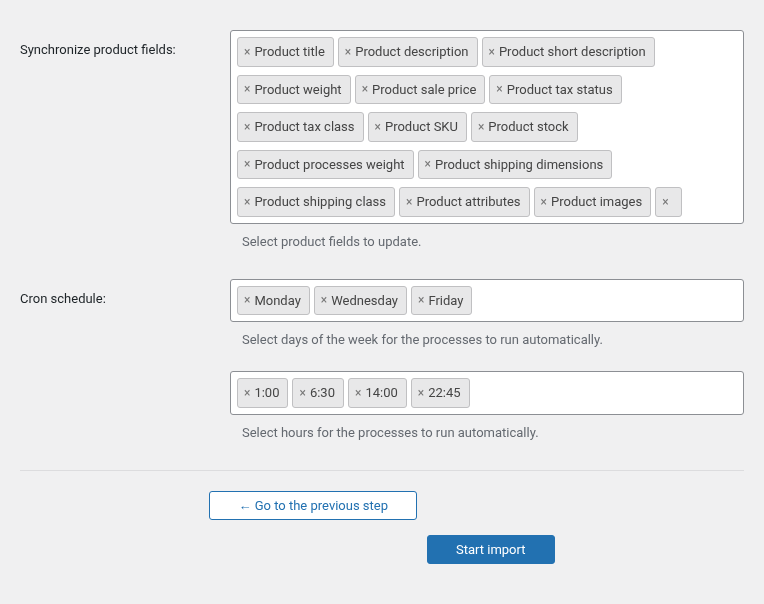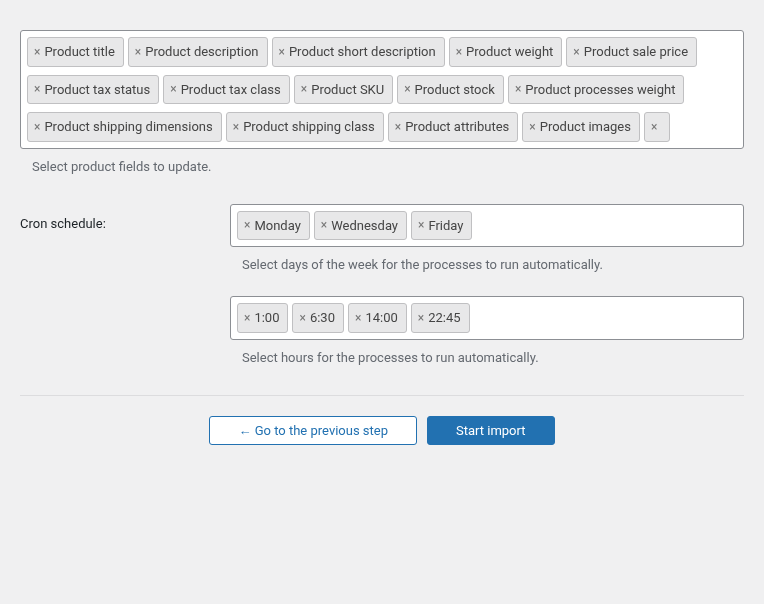--- a/index.html
+++ b/index.html
@@ -88,26 +88,28 @@
     }
     .btn-secondary {
       background: #fff;
       border: 1px solid #2271b1;
       color: #2271b1;
     }
     .btn-primary {
       background: #2271b1;
       border: 1px solid #2271b1;
       color: #fff;
+      margin-top: 44px;
     }
   </style>
 </head>
 <body>
 
 <div class="field-row">
+  <div class="field-label">Synchronize product fields:</div>
   <div class="field-content">
     <div class="tag-box">
         <span class="tag">
           <span class="x">×</span>
           <span>Product title</span>
         </span>
         <span class="tag">
           <span class="x">×</span>
           <span>Product description</span>
         </span>

